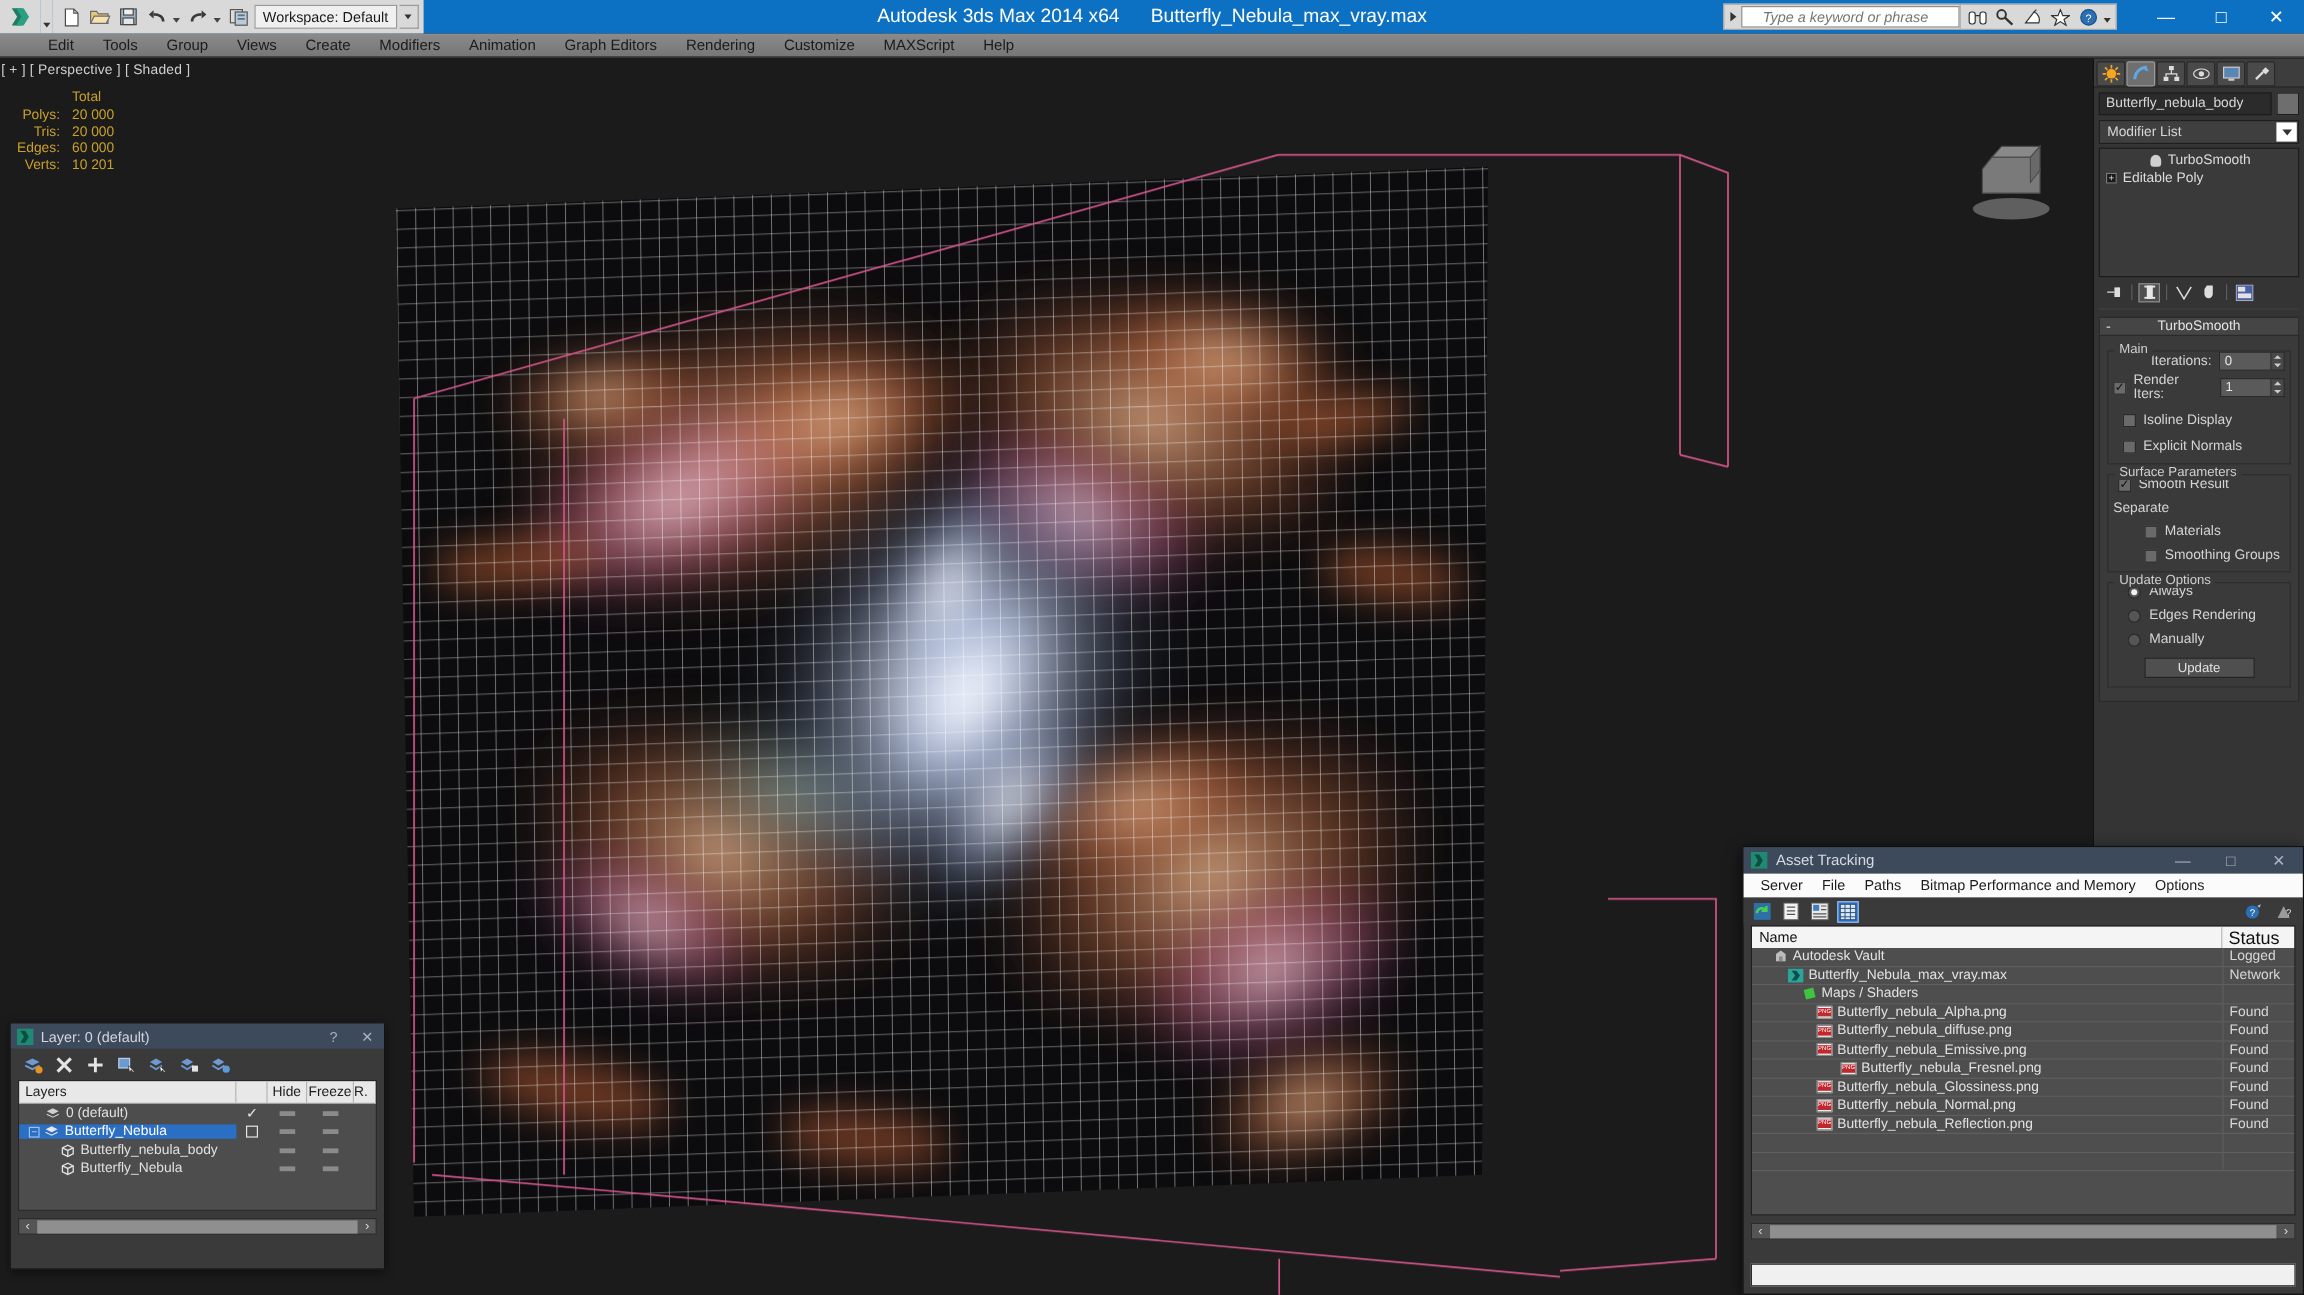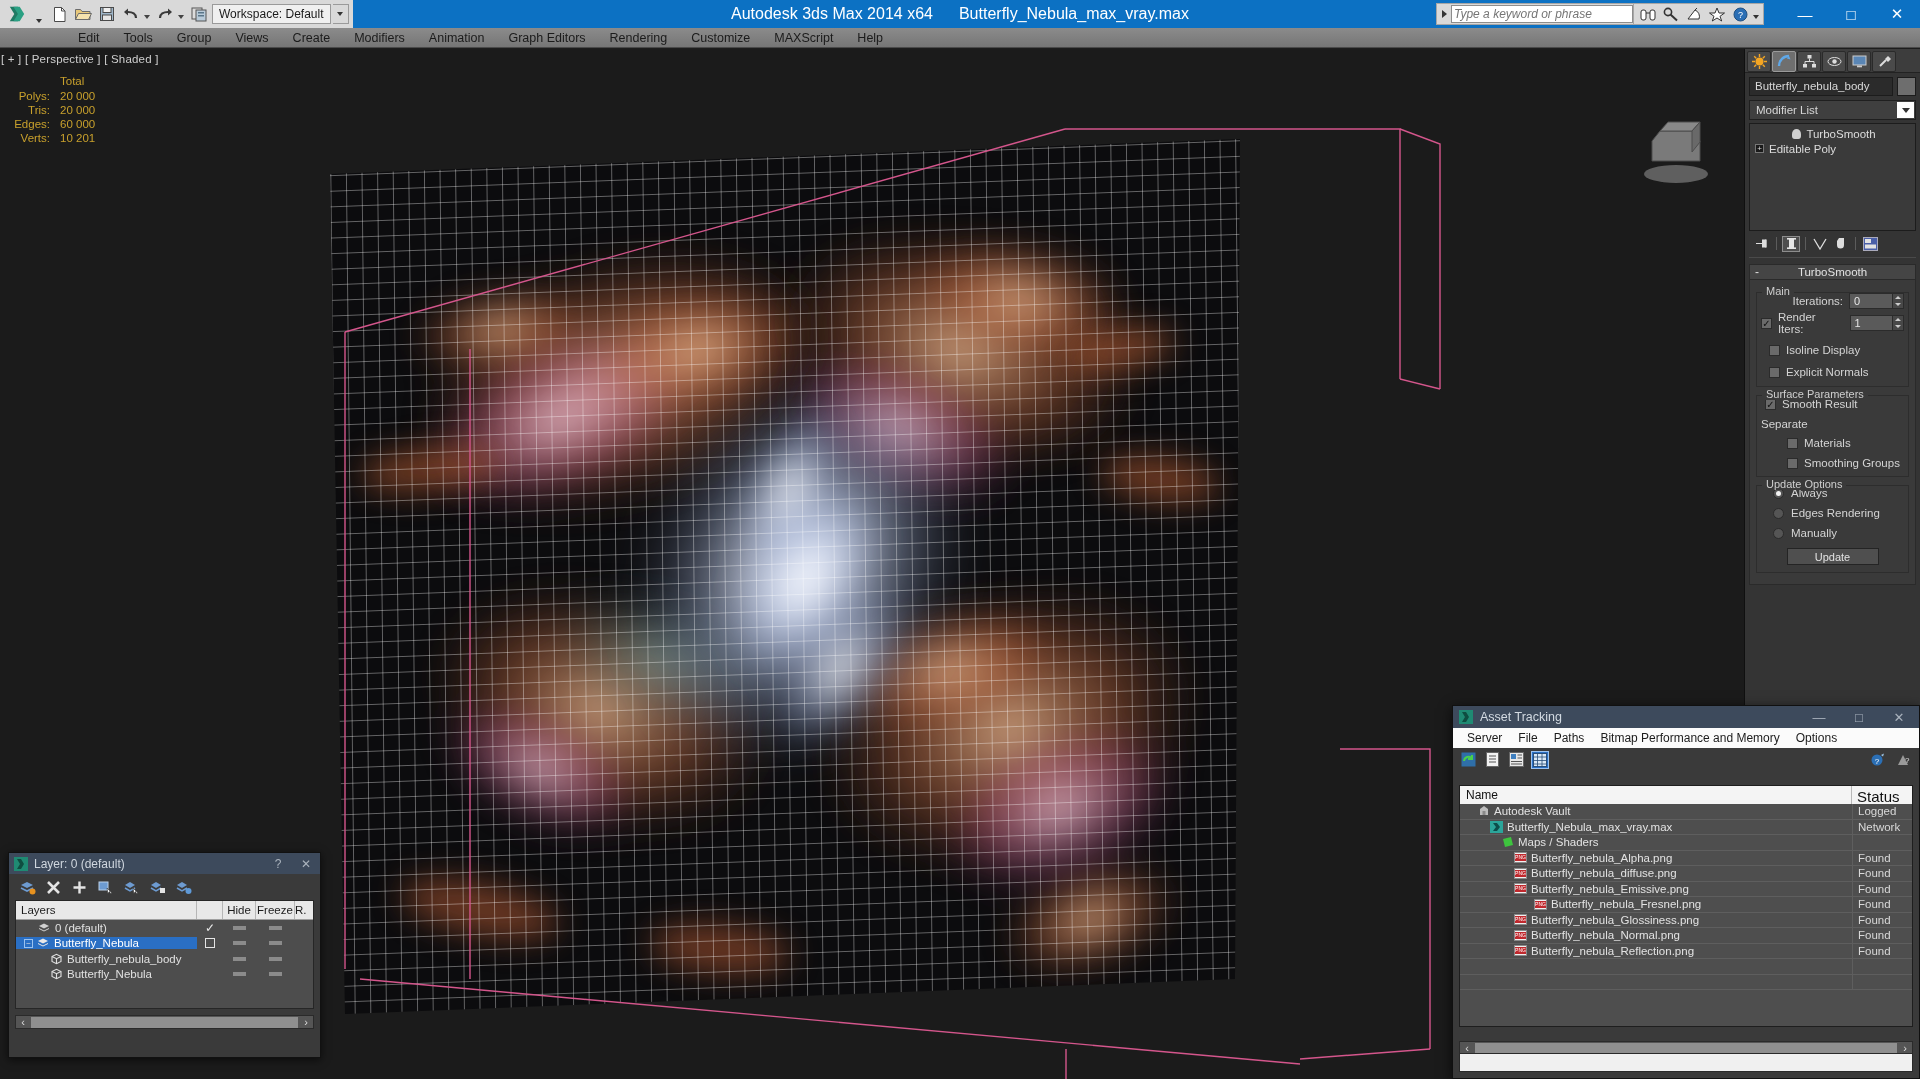--- a/index.html
+++ b/index.html
@@ -45,33 +45,33 @@
   }
   .title-center span{ color:#ffffff; font-size:16px; }
   .title-right{
     position:absolute; right:0; top:0; height:28px; display:flex; align-items:center;
   }
   .searchwrap{ display:flex; align-items:center; height:22px; background:#d9d9d9; border:1px solid #a6a6a6; }
   .search-arrow{ width:14px;height:20px;display:flex;align-items:center;justify-content:center;}
   .arrow-r{ width:0;height:0;border-top:4px solid transparent;border-bottom:4px solid transparent;border-left:5px solid #333; }
   .search-input{
     width:182px;height:18px;border:1px solid #8d8d8d;background:#fff;
-    font-size:12px;font-style:italic;color:#7a7a7a;padding:0 2px;
+    font-size:12px;font-style:italic;color:#7a7a7a;padding:0 17px;
     font-family:"Liberation Sans", sans-serif;
   }
   .helpbar{ display:flex;align-items:center;gap:3px;height:22px;background:#d9d9d9;padding:0 4px;border:1px solid #a6a6a6;border-left:none;}
   .helpbar .ic{ width:20px;height:20px;display:flex;align-items:center;justify-content:center;}
   .wctl{ display:flex; align-items:center; margin-left:18px; }
   .wctl div{ width:46px;height:28px;display:flex;align-items:center;justify-content:center;color:#fff;font-size:15px;}
 
   
   .menubar{
     position:absolute; left:0; top:28px; width:1920px; height:20px;
     background:linear-gradient(#8b8b8b,#767676);
-    display:flex; align-items:center; padding-left:66px; gap:0px;
+    display:flex; align-items:center; padding-left:28px; gap:0px;
     border-bottom:1px solid #4a4a4a;
   }
   .menubar .mi{
     font-size:12.5px; color:#1b1b1b; padding:2px 12px; cursor:default;
   }
 
   
   .viewport{
     position:absolute; left:0; top:49px; width:1744px; height:1030px;
     background:#1b1b1b; overflow:hidden;
@@ -226,21 +226,21 @@
   .at-menu{
     height:20px; background:#fbfbfb; display:flex; align-items:center; gap:0; padding-left:6px;
   }
   .at-menu div{ font-size:12px; color:#1c1c1c; padding:2px 8px;}
   .at-tools{
     height:23px; background:#3a3a3a; display:flex;align-items:center; gap:6px; padding:0 6px;
   }
   .at-tools .ic{ width:18px;height:18px;display:flex;align-items:center;justify-content:center;}
   .at-tools .ic.sel{ background:#2a6fc4; border:1px solid #9bc2ef;}
   .at-tools .right{ margin-left:auto; display:flex; gap:8px;}
-  .at-grid{ margin:14px 6px; border:1px solid #1e1e1e; background:#4e4e4e; height:242px; overflow:hidden;}
+  .at-grid{ margin:0 6px; border:1px solid #1e1e1e; background:#4e4e4e; height:242px; overflow:hidden;}
   .at-hdr{ display:flex; height:18px; background:#f4f4f4; }
   .at-hdr .c1{ flex:1; font-size:12px; color:#111; padding:2px 0 0 6px; border-right:1px solid #b8b8b8;}
   .at-hdr .c2{ width:60px; font-size:15px; color:#111; padding:2px 0 0 5px;}
   .at-row{ display:flex; height:15.5px; align-items:center; border-bottom:1px solid #5e5e5e; }
   .at-row .c1{ flex:1; display:flex; align-items:center; gap:4px; font-size:11.5px; color:#e2e2e2; white-space:nowrap; overflow:hidden;}
   .at-row .c2{ width:60px; font-size:11.5px; color:#d8d8d8; padding-left:5px; border-left:1px solid #5e5e5e; height:100%; display:flex;align-items:center;}
   .pngico{
     width:13px;height:11px;background:#f0f0f0;border:1px solid #8a8a8a; position:relative; flex:none;
   }
   .pngico::after{

